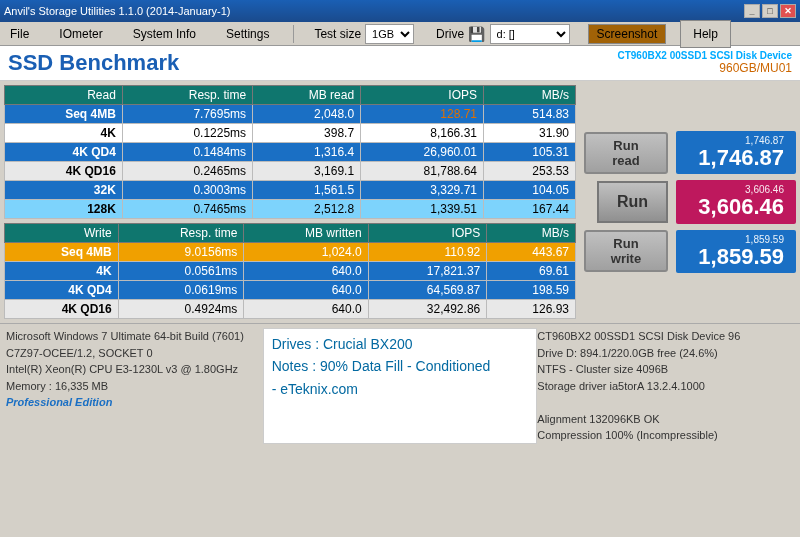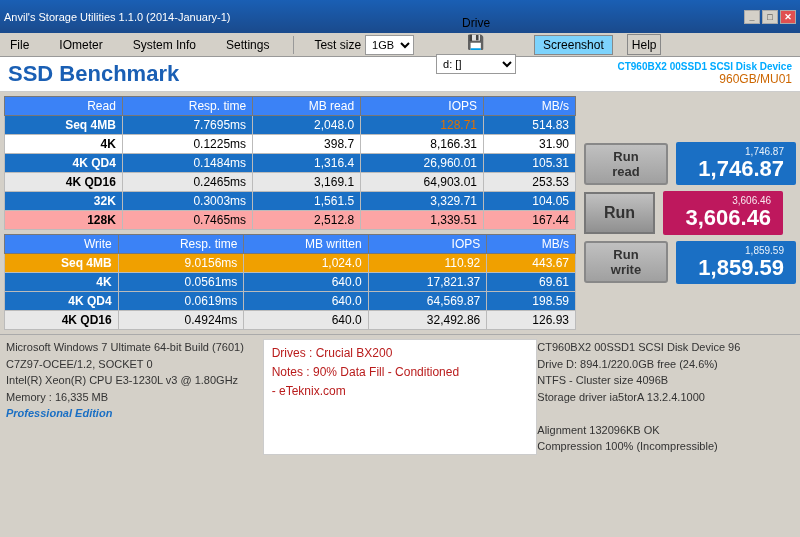--- a/index.html
+++ b/index.html
@@ -2,21 +2,21 @@
 <html><head>
   <meta charset="utf-8">
   <style>
     * { margin: 0; padding: 0; box-sizing: border-box; }
     body { width: 800px; height: 537px; font-family: Arial, sans-serif; font-size: 12px; background: #d4d0c8; overflow: hidden; }
     
     
     .title-bar {
       background: linear-gradient(to bottom, #1a5fb4, #1a4a8c);
       color: white;
-      height: 33px;
+      height: 22px;
       display: flex;
       align-items: center;
       justify-content: space-between;
       padding: 0 4px;
       font-size: 11px;
     }
     .title-bar-buttons { display: flex; gap: 2px; }
     .title-btn {
       width: 16px; height: 14px;
       display: flex; align-items: center; justify-content: center;
@@ -48,35 +48,35 @@
     
     .test-size-group {
       display: flex; align-items: center; gap: 4px; margin-left: 4px;
     }
     .test-size-label { font-size: 12px; }
     .test-size-select {
       height: 20px; font-size: 11px; background: white; border: 1px solid #999;
       padding: 0 2px;
     }
     .drive-group {
-      display: flex; align-items: center; gap: 4px; margin-left: 8px; flex-direction: column;
+      display: flex; align-items: center; gap: 4px; margin-left: 8px;
     }
     .drive-label { font-size: 12px; }
     .drive-icon { font-size: 14px; }
     .drive-select {
       height: 20px; font-size: 11px; background: white; border: 1px solid #999;
       padding: 0 2px; min-width: 80px;
     }
     .screenshot-btn {
-      background: #7dd3fc; border: 1px solid #888; padding: 2px 8px;
+      background: #a16207; border: 1px solid #888; padding: 2px 8px;
       cursor: pointer; font-size: 12px; height: 20px; margin-left: 4px;
     }
     .help-btn {
-      background: #d4d0c8; border: 1px solid #888; padding: 2px 4px;
-      cursor: pointer; font-size: 12px; height: 21px;
+      background: #d4d0c8; border: 1px solid #888; padding: 2px 12px;
+      cursor: pointer; font-size: 12px; height: 28px;
     }
     
     
     .ssd-header {
       background: white;
       padding: 4px 8px;
       display: flex;
       justify-content: space-between;
       align-items: flex-start;
       border-bottom: 1px solid #ccc;
@@ -102,21 +102,21 @@
       padding: 4px;
     }
     
     table.bench {
       width: 100%;
       border-collapse: collapse;
       font-size: 12px;
     }
     
     .bench thead tr th {
-      background: #3b82f6;
+      background: #0f766e;
       color: white;
       text-align: right;
       padding: 2px 6px;
       border: 1px solid #777;
       font-weight: normal;
       font-size: 12px;
     }
     .bench thead tr th:first-child {
       text-align: right;
     }
@@ -129,21 +129,21 @@
     }
     .bench tbody tr td:first-child {
       text-align: right;
       font-weight: bold;
     }
     .row-read-seq { background: #1a6fc4; color: white; }
     .row-read-4k { background: white; color: black; }
     .row-read-4kqd4 { background: #1a6fc4; color: white; }
     .row-read-4kqd16 { background: #e8e8e8; color: black; }
     .row-read-32k { background: #1a6fc4; color: white; }
-    .row-read-128k { background: #fca5a5; color: black; }
+    .row-read-128k { background: #7dd3fc; color: black; }
     .row-write-seq { background: #f0a000; color: white; }
     .row-write-4k { background: #1a6fc4; color: white; }
     .row-write-4kqd4 { background: #1a6fc4; color: white; }
     .row-write-4kqd16 { background: #e8e8e8; color: black; }
     
     .section-gap { height: 4px; }
     
     
     .right-panel {
       width: 220px;
@@ -161,21 +161,21 @@
       align-items: center;
       gap: 4px;
       width: 100%;
     }
     
     .run-btn-row {
       display: flex;
       align-items: center;
       gap: 8px;
       width: 100%;
-      justify-content: flex-start;
+      justify-content: flex-end;
     }
     
     .run-btn {
       background: linear-gradient(to bottom, #c0c0c0, #a0a0a0);
       border: 2px solid #888;
       border-radius: 3px;
       padding: 4px 12px;
       font-size: 13px;
       font-weight: bold;
       cursor: pointer;
@@ -229,22 +229,22 @@
       color: #1a6fc4;
       font-style: italic;
       font-weight: bold;
     }
     
     .bottom-notes {
       flex: 1;
       background: white;
       border: 1px solid #ccc;
       padding: 4px 8px;
-      font-size: 12px;
-      color: #b91c1c;
+      font-size: 14px;
+      color: #0369a1;
       line-height: 1.6;
     }
     
     .bottom-drive {
       flex: 1;
       font-size: 11px;
       color: #333;
       line-height: 1.5;
     }
     
@@ -326,21 +326,21 @@
           <td>4K QD4</td>
           <td>0.1484ms</td>
           <td>1,316.4</td>
           <td>26,960.01</td>
           <td>105.31</td>
         </tr>
         <tr class="row-read-4kqd16">
           <td>4K QD16</td>
           <td>0.2465ms</td>
           <td>3,169.1</td>
-          <td>64,903.01</td>
+          <td>81,788.64</td>
           <td>253.53</td>
         </tr>
         <tr class="row-read-32k">
           <td>32K</td>
           <td>0.3003ms</td>
           <td>1,561.5</td>
           <td>3,329.71</td>
           <td>104.05</td>
         </tr>
         <tr class="row-read-128k">

